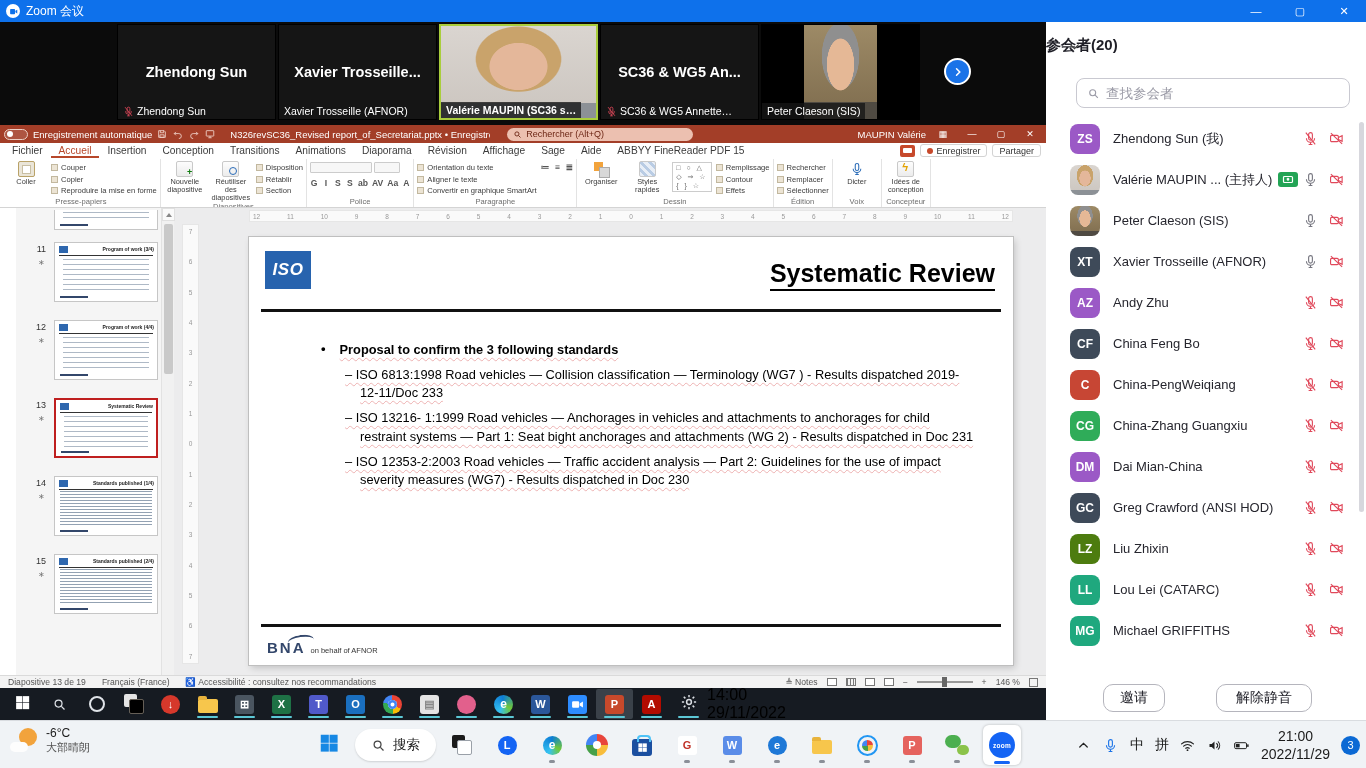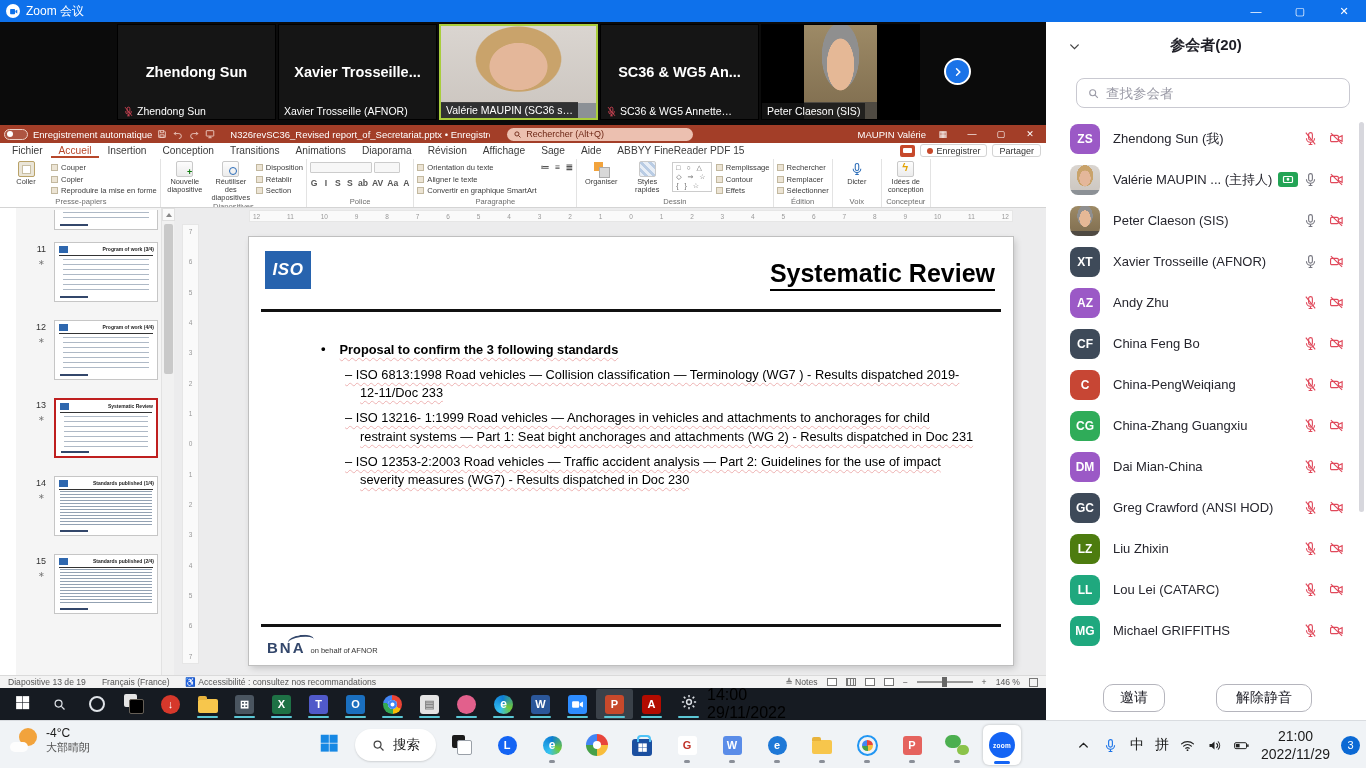--- a/index.html
+++ b/index.html
@@ -31,21 +31,21 @@
  linear-gradient(to top,#8C9196 0 16%,rgba(0,0,0,0) 16%),
  linear-gradient(#DAD5D0,#CBC5BF)}
 .photo-peter{background:
  radial-gradient(ellipse 19% 28% at 50% 42%,#E5B896 0 97%,rgba(0,0,0,0) 100%),
  radial-gradient(ellipse 26% 36% at 50% 33%,#8F8F8F 0 97%,rgba(0,0,0,0) 100%),
  linear-gradient(to top,#4F4A42 0 18%,rgba(0,0,0,0) 18%),
  linear-gradient(#9D8A66,#7E6C4E)}
 
 
 #panel{position:absolute;left:1046px;top:22px;width:320px;height:698px;background:#fff;z-index:40}
-#phead{height:46px;display:flex;align-items:center;justify-content:center;position:relative}
+#phead{height:46px;display:flex;align-items:center;justify-content:flex-start;position:relative}
 #phead .chev{position:absolute;left:22px;top:17px;width:13px;height:13px;color:#444}
 #ptitle{font-size:15px;font-weight:bold;color:#1f1f27}
 #psearch{position:absolute;left:30px;top:56px;width:274px;height:30px;border:1px solid #c9c9d1;border-radius:8px;display:flex;align-items:center;padding-left:10px;gap:6px;background:#fff}
 #psearch svg{width:13px;height:13px;color:#9a9aa6;flex:0 0 13px}
 #psearch input{border:0;outline:0;font-size:13.5px;color:#333;width:215px;background:transparent}
 #psearch input::placeholder{color:#9a9aa6}
 #plist{position:absolute;left:0;top:96px;width:314px;height:552px;overflow:hidden}
 .p-row{display:flex;align-items:center;height:41px;padding:0 16px 0 24px}
 .p-avatar{width:30px;height:30px;border-radius:8px;color:#fff;font-weight:bold;font-size:12px;display:flex;align-items:center;justify-content:center;flex:0 0 30px;overflow:hidden}
 .p-name{margin-left:13px;font-size:13px;color:#26262e;white-space:nowrap;overflow:hidden}
@@ -251,21 +251,21 @@
           </svg>
           <span>Zhendong Sun</span>
         </div>
       </div>
       <div class="v-tile" style="left: 278px;">
         <div class="tile-center">Xavier  Trosseille...</div>
         <div class="tile-label">
           <span>Xavier Trosseille (AFNOR)</span>
         </div>
       </div>
-      <div class="v-tile active" style="left: 439px; background: rgb(0, 0, 0);">
+      <div class="v-tile active" style="left: 439px; background: rgb(0, 0, 0); font-weight: bold;">
         <div class="tile-photo photo-valerie"></div>
         <div class="tile-label">
           <span>Valérie MAUPIN (SC36 s…</span>
         </div>
       </div>
       <div class="v-tile" style="left: 600px;">
         <div class="tile-center">SC36 &amp; WG5 An...</div>
         <div class="tile-label">
           <svg class="isvg red sm" viewBox="0 0 24 24">
             <rect x="9" y="2.5" width="6" height="12" rx="3" fill="none" stroke="currentColor" stroke-width="1.8"></rect>
@@ -975,21 +975,21 @@
     </div>
   </div>
 
   <div id="ltb">
     <div id="weather">
       <span class="wicon">
           <span class="wsun"></span>
           <span class="wcloud"></span>
         </span>
       <span id="wtxt">
-        <div class="t1">-4°C</div>
+        <div class="t1">-6°C</div>
         <div class="t2">大部晴朗</div>
       </span>
     </div>
     <div id="lcenter">
         <div class="ltb-ic">
           <span class="k-winblue"><svg viewBox="0 0 24 24" fill="currentColor">
               <rect x="3" y="3" width="8.8" height="8.8"></rect>
               <rect x="12.6" y="3" width="8.8" height="8.8"></rect>
               <rect x="3" y="12.6" width="8.8" height="8.8"></rect>
               <rect x="12.6" y="12.6" width="8.8" height="8.8"></rect>

